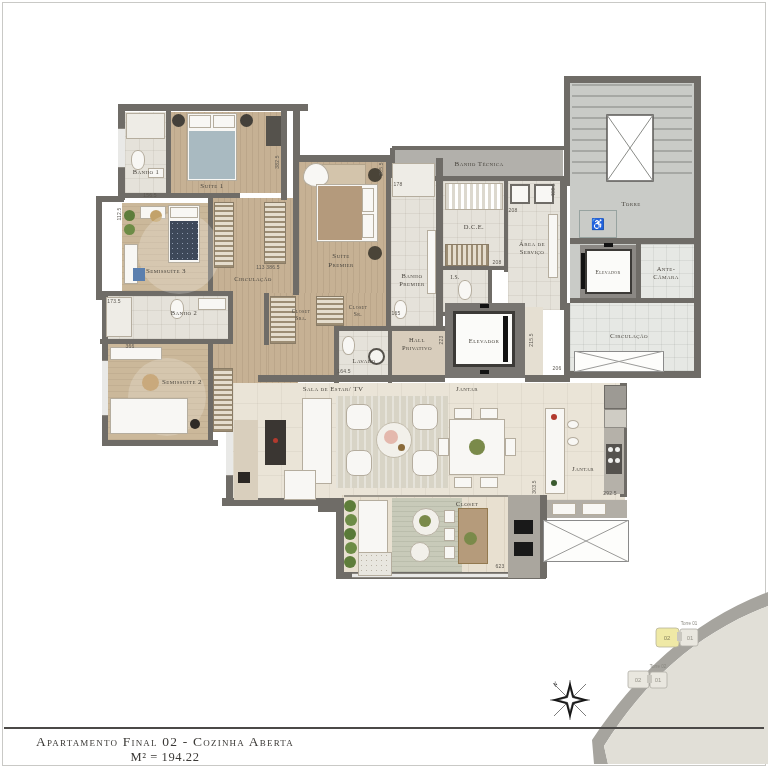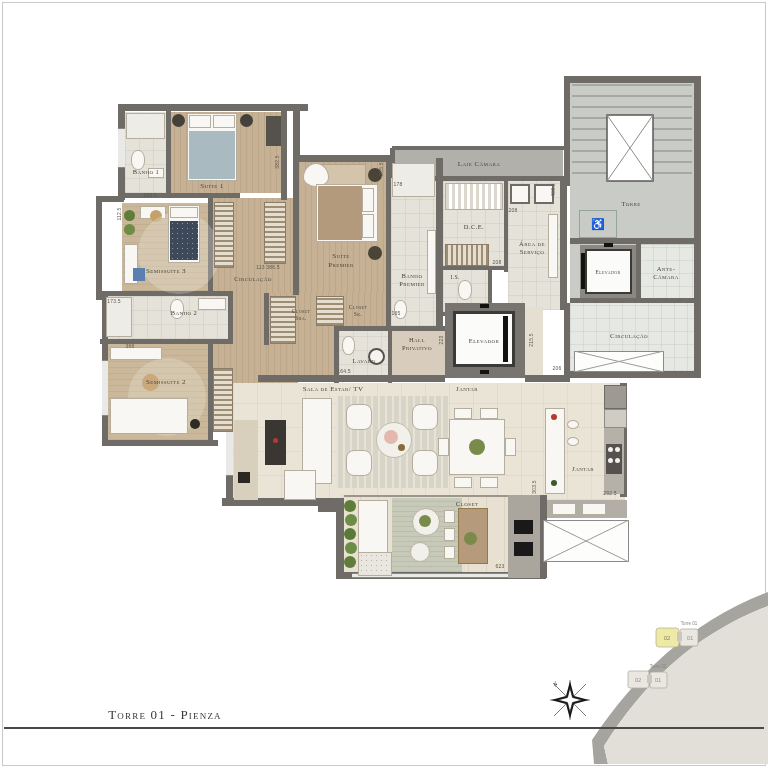--- a/index.html
+++ b/index.html
@@ -283,36 +283,36 @@
   <div class="lbl s7" style="left:166px;top:271px">Semissuíte 3</div>
   <div class="lbl" style="left:253px;top:279px">Circulação</div>
   <div class="lbl s7" style="left:341px;top:261px">Suíte
 Premier</div>
   <div class="lbl s55" style="left:301px;top:315px">Closet
 Sra.</div>
   <div class="lbl s55" style="left:358px;top:311px">Closet
 Sr.</div>
   <div class="lbl" style="left:412px;top:280px">Banho
 Premier</div>
-  <div class="lbl s7" style="left:479px;top:164px">Laje Câmara</div>
+  <div class="lbl s7" style="left:479px;top:164px">Banho Técnica</div>
   <div class="lbl" style="left:474px;top:227px">D.C.E.</div>
   <div class="lbl" style="left:532px;top:248px">Área de
 Serviço</div>
   <div class="lbl s55" style="left:455px;top:277px">I.S.</div>
   <div class="lbl s7" style="left:631px;top:204px">Torre</div>
   <div class="lbl s55" style="left:608px;top:272px">Elevador</div>
   <div class="lbl" style="left:666px;top:273px">Ante-
 Câmara</div>
   <div class="lbl s7" style="left:629px;top:336px">Circulação</div>
   <div class="lbl" style="left:417px;top:344px">Hall
 Privativo</div>
   <div class="lbl" style="left:364px;top:361px">Lavabo</div>
   <div class="lbl" style="left:484px;top:341px">Elevador</div>
   <div class="lbl" style="left:184px;top:313px">Banho 2</div>
-  <div class="lbl s7" style="left:166px;top:382px">Semissuíte 2</div>
+  <div class="lbl s7" style="left:182px;top:382px">Semissuíte 2</div>
   <div class="lbl s7" style="left:333px;top:389px">Sala de Estar/ TV</div>
   <div class="lbl s7" style="left:467px;top:389px">Jantar</div>
   <div class="lbl s7" style="left:583px;top:469px">Jantar</div>
   <div class="lbl s7" style="left:467px;top:504px">Closet</div>
 
   <div class="dim" style="left:150px;top:195px">156.5</div>
   <div class="dim rot" style="left:277px;top:162px">382.5</div>
   <div class="dim rot" style="left:119px;top:214px">112.5</div>
   <div class="dim" style="left:268px;top:267px">113  386.5</div>
   <div class="dim" style="left:114px;top:301px">173.5</div>
@@ -355,15 +355,16 @@
   <svg class="abs" style="left:548px;top:678px" width="44" height="44" viewBox="0 0 44 44">
     <line x1="6" y1="6" x2="38" y2="38" stroke="#444" stroke-width="0.7"></line>
     <line x1="38" y1="6" x2="6" y2="38" stroke="#444" stroke-width="0.7"></line>
     <line x1="22" y1="2" x2="22" y2="42" stroke="#444" stroke-width="0.7"></line>
     <line x1="2" y1="22" x2="42" y2="22" stroke="#444" stroke-width="0.7"></line>
     <polygon points="22,3 26,18 41,22 26,26 22,41 18,26 3,22 18,18" fill="#161616"></polygon>
     <polygon points="22,10 24.5,19.5 34,22 24.5,24.5 22,34 19.5,24.5 10,22 19.5,19.5" fill="#ffffff" stroke="#161616" stroke-width="0.6"></polygon>
     <text x="7" y="9" font-size="6" fill="#161616" font-style="italic" font-family="Liberation Serif, serif" transform="rotate(-42 7 9)">N</text>
   </svg>
 
-  <div class="ft" style="top:707px;font-size:13px">Torre 01 - Pienza</div>
   <div class="footer-line"></div>
+  <div class="ft" style="top:734px;font-size:13.5px">Apartamento Final 02 - Cozinha Aberta</div>
+  <div class="ft" style="top:750px;font-size:12.5px;font-variant:normal;letter-spacing:.6px">M² = 194.22</div>
 </div>
 
 </body></html>

